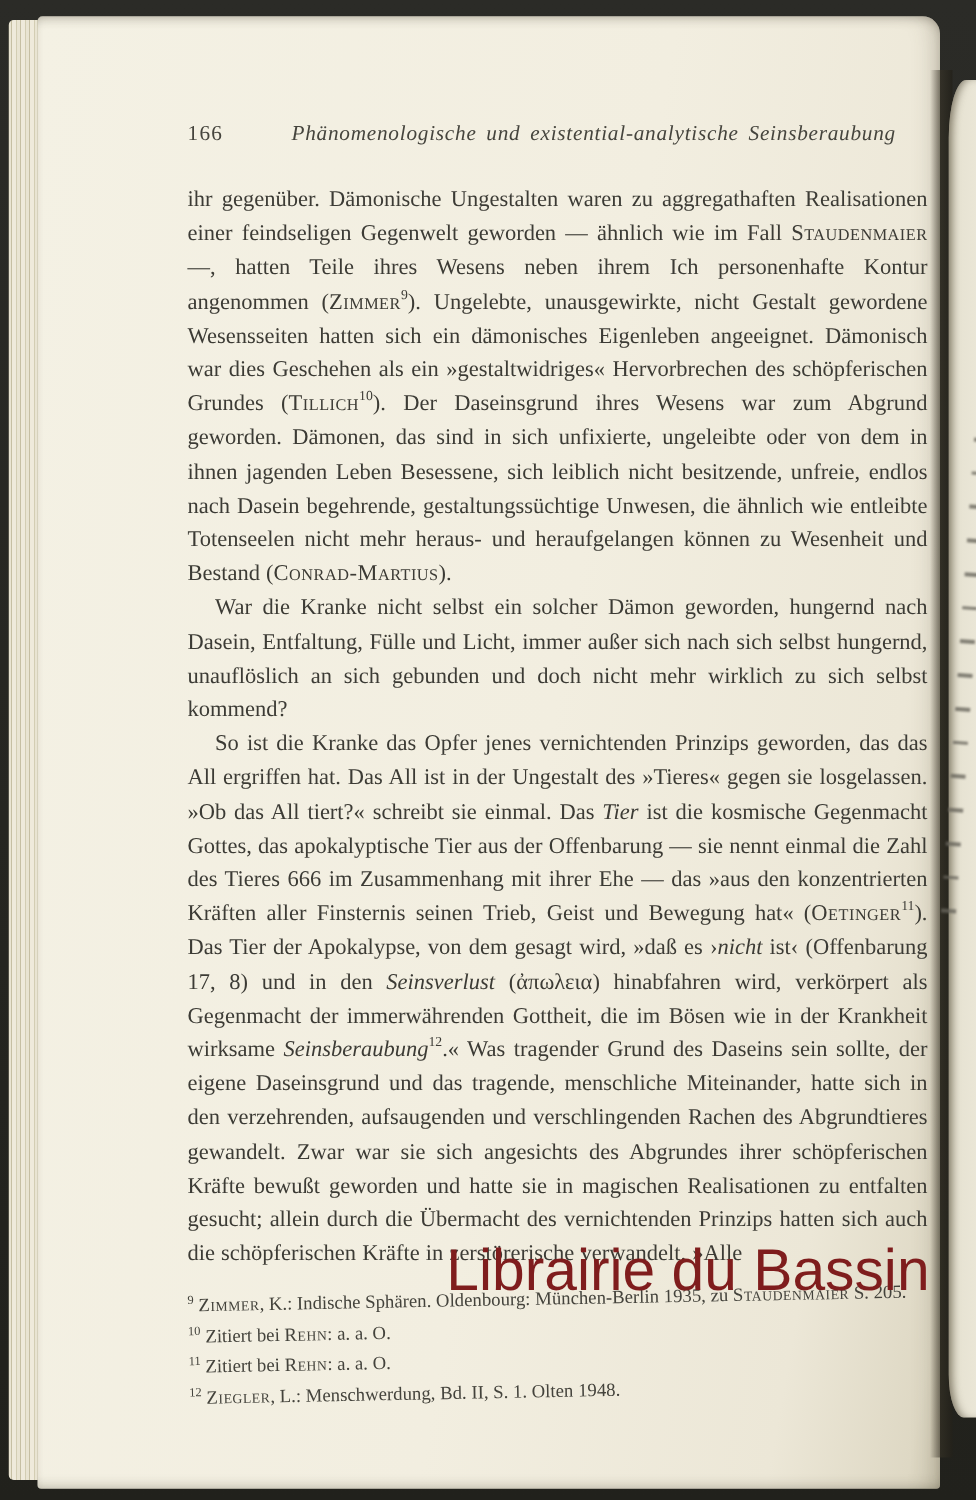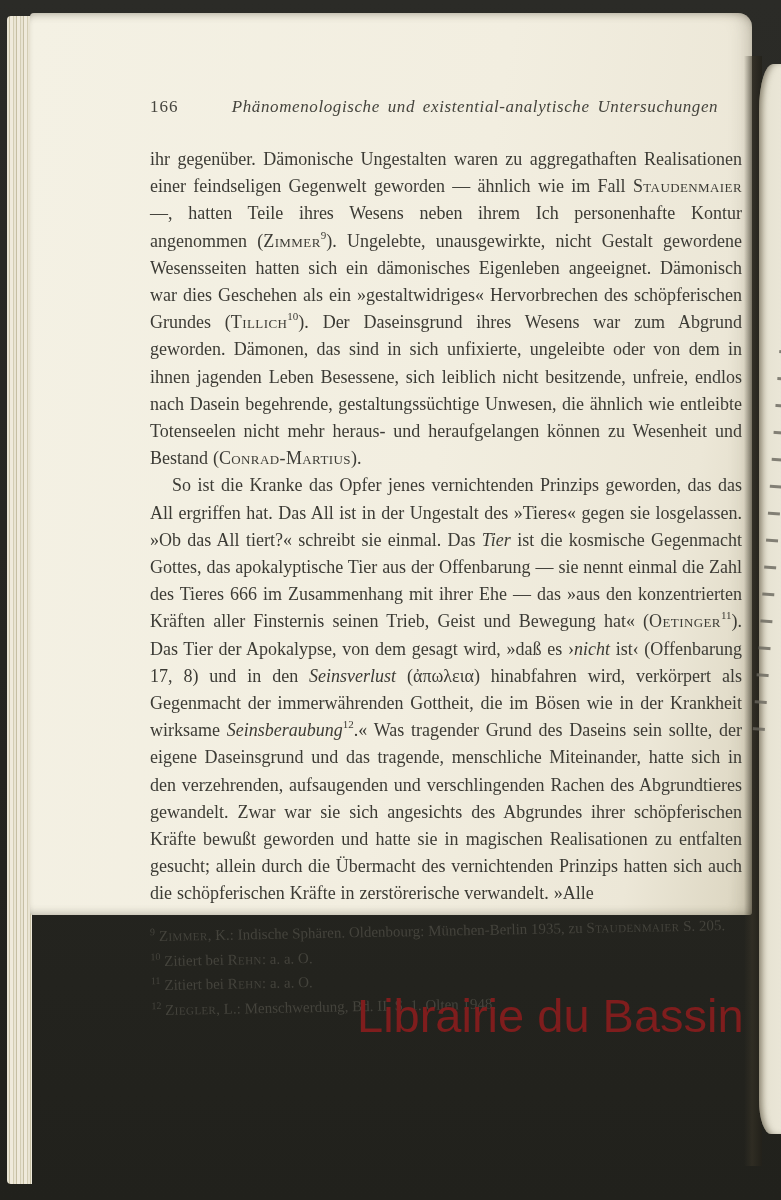--- a/index.html
+++ b/index.html
@@ -10,21 +10,21 @@
   }
   
   .edge-stack{
     position:absolute;left:7px;top:16px;width:25px;height:1168px;
     background:repeating-linear-gradient(90deg,
       #e9e4d2 0 2px,#c6bfa3 2px 3px,#efeadb 3px 6px,#d3cdb3 6px 7px);
     border-radius:4px 0 0 4px;
   }
   
   .page{
-    position:absolute;left:30px;top:13px;width:722px;height:902px;
+    position:absolute;left:30px;top:13px;width:722px;height:1178px;
     background:linear-gradient(100deg,#f4f1e4 0%,#f2eee0 55%,#ece7d7 85%,#ded8c4 97%,#d2ccb6 100%);
     border-radius:4px 14px 3px 3px;
     box-shadow:inset 0 6px 9px -6px rgba(70,65,50,.45),
                inset 0 -7px 10px -7px rgba(70,65,50,.35),
                inset -14px 0 20px -12px rgba(80,72,55,.35);
   }
   .content{position:absolute;left:120px;top:84px;width:592px;color:#3c3b35;}
   .runhead{display:flex;align-items:baseline;font-size:17px;margin-bottom:29px;color:#45443d;}
   .pagenum{width:58px;letter-spacing:1px;}
   .runtitle{flex:1;text-align:center;font-style:italic;letter-spacing:0.6px;word-spacing:3px;white-space:nowrap;}
@@ -69,24 +69,25 @@
 </style>
 </head>
 <body>
 
 <div class="edge-stack"></div>
 
 <div class="page">
   <div class="content">
     <div class="runhead">
       <span class="pagenum">166</span>
-      <span class="runtitle">Phänomenologische und existential-analytische Untersuchungen</span>
+      <span class="runtitle">Phänomenologische und existential-analytische Seinsberaubung</span>
     </div>
     <div class="paragraphs">
         <p><span>ihr gegenüber. Dämonische Ungestalten waren zu aggregathaften Realisationen einer feindseligen Gegenwelt geworden — ähnlich wie im Fall </span><span class="s-sc">Staudenmaier</span><span> —, hatten Teile ihres Wesens neben ihrem Ich personenhafte Kontur angenommen (</span><span class="s-sc">Zimmer</span><sup>9</sup><span>). Ungelebte, unausgewirkte, nicht Gestalt gewordene Wesensseiten hatten sich ein dämonisches Eigenleben angeeignet. Dämonisch war dies Geschehen als ein »gestaltwidriges« Hervorbrechen des schöpferischen Grundes (</span><span class="s-sc">Tillich</span><sup>10</sup><span>). Der Daseinsgrund ihres Wesens war zum Abgrund geworden. Dämonen, das sind in sich unfixierte, ungeleibte oder von dem in ihnen jagenden Leben Besessene, sich leiblich nicht besitzende, unfreie, endlos nach Dasein begehrende, gestaltungssüchtige Unwesen, die ähnlich wie entleibte Totenseelen nicht mehr heraus- und heraufgelangen können zu Wesenheit und Bestand (</span><span class="s-sc">Conrad-Martius</span><span>).</span></p>
+        <p class="indent"><span>War die Kranke nicht selbst ein solcher Dämon geworden, hungernd nach Dasein, Entfaltung, Fülle und Licht, immer außer sich nach sich selbst hungernd, unauflöslich an sich gebunden und doch nicht mehr wirklich zu sich selbst kommend?</span></p>
         <p class="indent"><span>So ist die Kranke das Opfer jenes vernichtenden Prinzips geworden, das das All ergriffen hat. Das All ist in der Ungestalt des »Tieres« gegen sie losgelassen. »Ob das All tiert?« schreibt sie einmal. Das </span><span class="s-i">Tier</span><span> ist die kosmische Gegenmacht Gottes, das apokalyptische Tier aus der Offenbarung — sie nennt einmal die Zahl des Tieres 666 im Zusammenhang mit ihrer Ehe — das »aus den konzentrierten Kräften aller Finsternis seinen Trieb, Geist und Bewegung hat« (</span><span class="s-sc">Oetinger</span><sup>11</sup><span>). Das Tier der Apokalypse, von dem gesagt wird, »daß es ›</span><span class="s-i">nicht</span><span> ist‹ (Offenbarung 17, 8) und in den </span><span class="s-i">Seinsverlust</span><span> (ἀπωλεια) hinabfahren wird, verkörpert als Gegenmacht der immerwährenden Gottheit, die im Bösen wie in der Krankheit wirksame </span><span class="s-i">Seinsberaubung</span><sup>12</sup><span>.« Was tragender Grund des Daseins sein sollte, der eigene Daseinsgrund und das tragende, menschliche Miteinander, hatte sich in den verzehrenden, aufsaugenden und verschlingenden Rachen des Abgrundtieres gewandelt. Zwar war sie sich angesichts des Abgrundes ihrer schöpferischen Kräfte bewußt geworden und hatte sie in magischen Realisationen zu entfalten gesucht; allein durch die Übermacht des vernichtenden Prinzips hatten sich auch die schöpferischen Kräfte in zerstörerische verwandelt. »Alle</span></p>
       </div>
     <div class="footnotes">
         <p class="fn"><sup class="fn-m">9</sup> <span class="s-sc">Zimmer</span><span>, K.: Indische Sphären. Oldenbourg: München-Berlin 1935, zu </span><span class="s-sc">Staudenmaier</span><span> S. 205.</span></p>
         <p class="fn"><sup class="fn-m">10</sup> <span>Zitiert bei </span><span class="s-sc">Rehn</span><span>: a. a. O.</span></p>
         <p class="fn"><sup class="fn-m">11</sup> <span>Zitiert bei </span><span class="s-sc">Rehn</span><span>: a. a. O.</span></p>
         <p class="fn"><sup class="fn-m">12</sup> <span class="s-sc">Ziegler</span><span>, L.: Menschwerdung, Bd. II, S. 1. Olten 1948.</span></p>
       </div>
   </div>
 </div>

